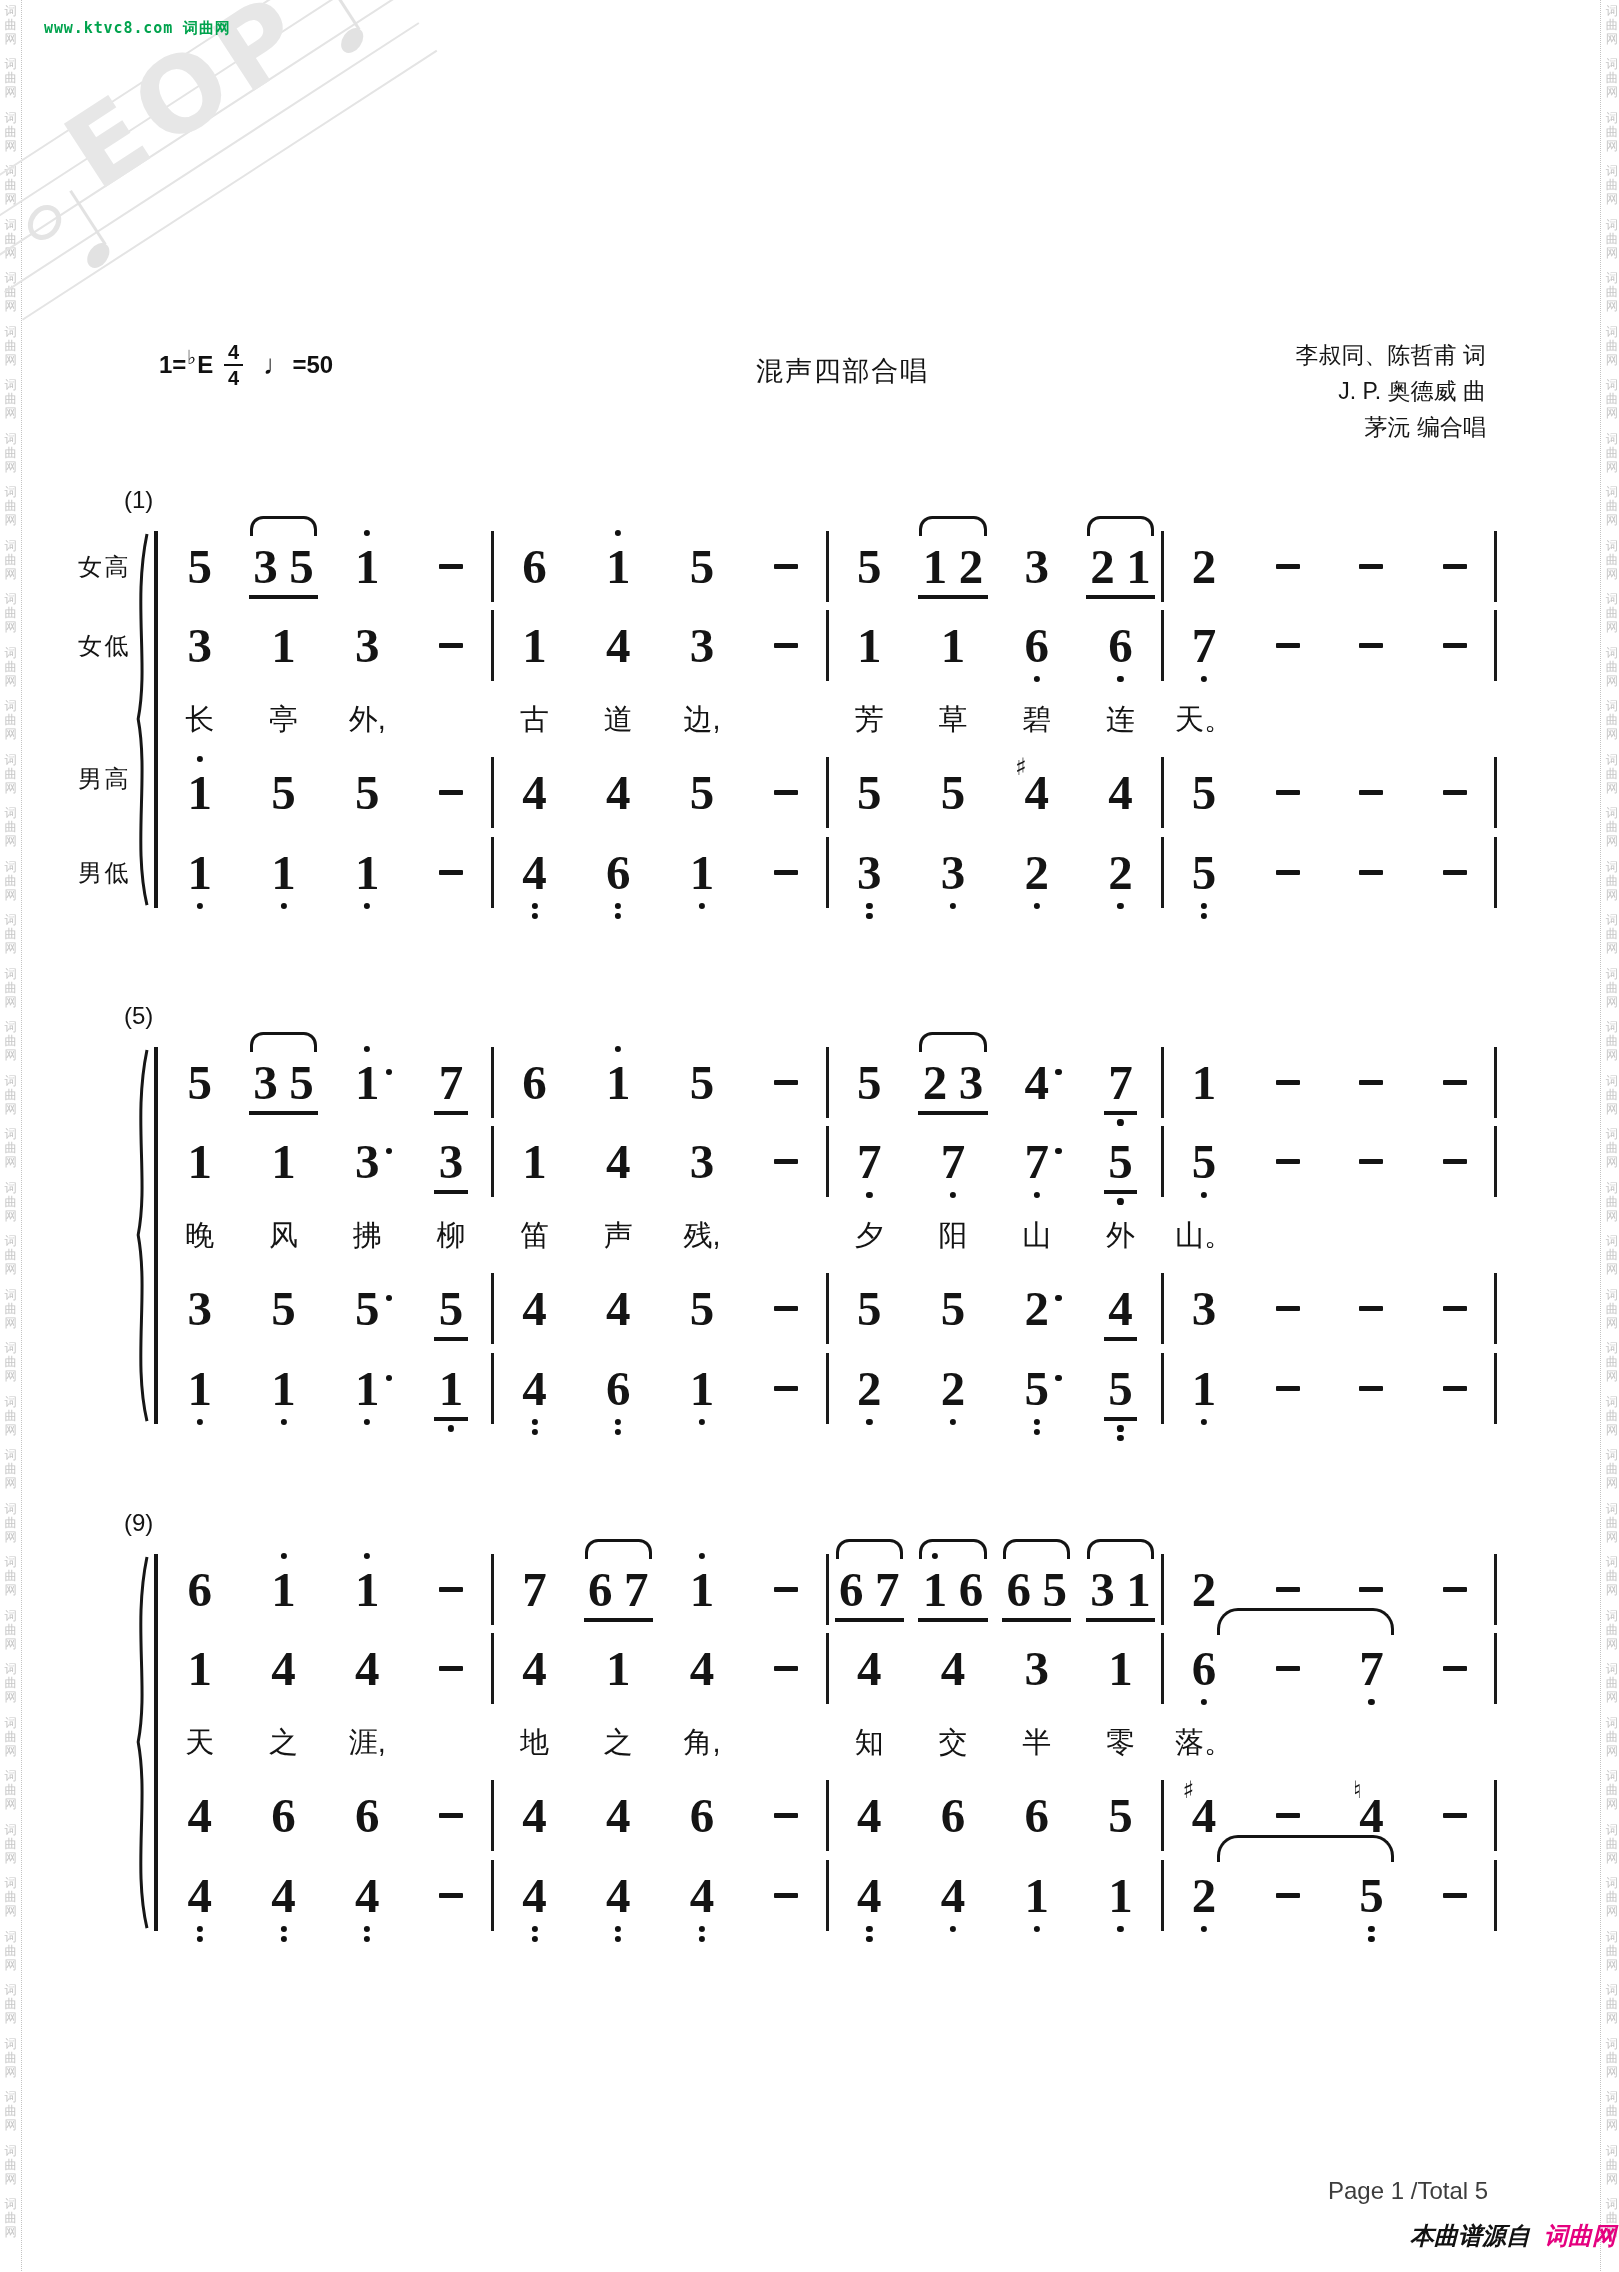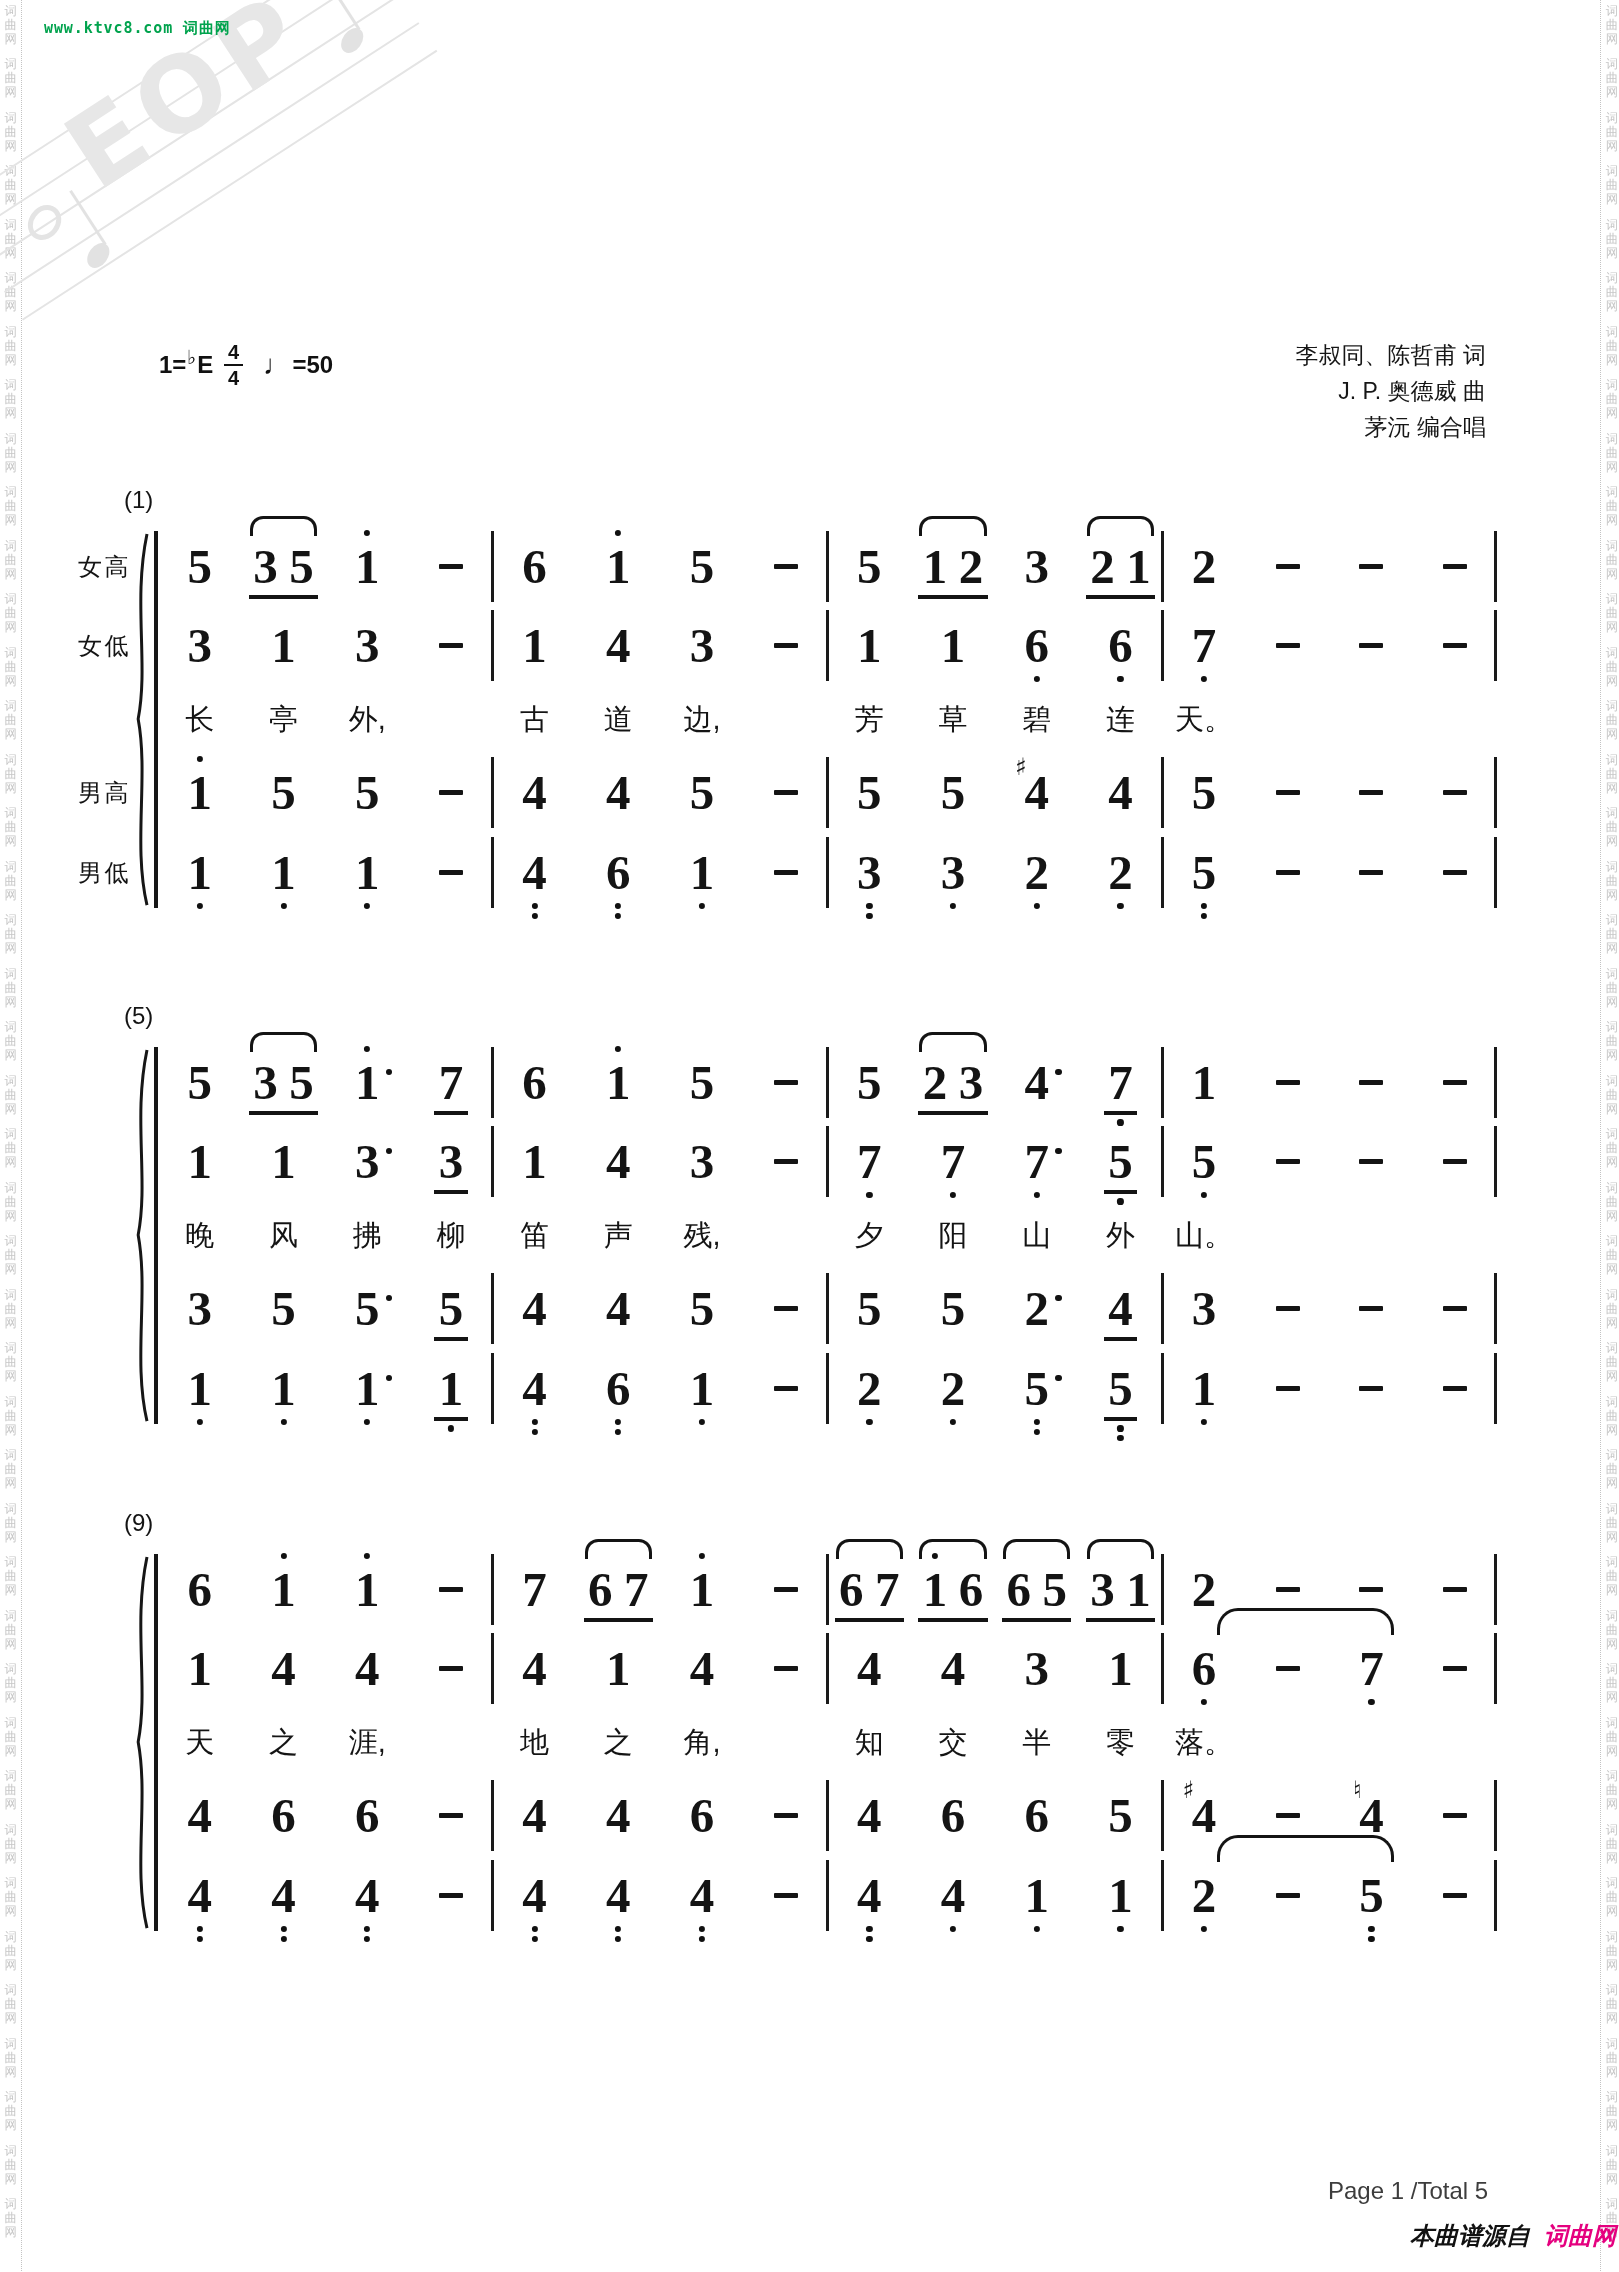--- a/index.html
+++ b/index.html
@@ -516,20 +516,21 @@
     <div class="eoptxt">EOP</div>
     <div class="nopen" style="left:53px;top:85px"></div>
     <div class="nhead" style="left:85px;top:148px"></div>
     <div class="nstem" style="left:109px;top:88px"></div>
     <div class="nhead" style="left:415px;top:106px"></div>
     <div class="nstem" style="left:439px;top:46px"></div>
   </div>
 
   <div class="corner-mark">www.ktvc8.com 词曲网</div>
 
+  <div class="subtitle">混声四部合唱</div>
 
   <div class="keysig">
     <span>1=</span>
       <span class="flat">♭</span>
       <span>E</span>
     <span class="frac">
       <span>4</span>
       <span class="fline"></span>
       <span>4</span>
     </span>
@@ -547,21 +548,21 @@
 
   <div id="score">
       <div class="system" style="top: 491px;">
         <div class="sys-label">(1)</div>
         <svg width="19.4" height="377" class="brace" viewBox="0 0 22 427">
           <path d="M17,3 C1,80 19,150 7,213 C19,278 1,356 17,424" stroke="#161616" stroke-width="3.4" fill="none"></path>
         </svg>
         <div class="sysbar"></div>
         <div class="vlabel" style="top: 40px;">女高</div>
         <div class="vlabel" style="top: 119px;">女低</div>
-        <div class="vlabel" style="top: 266px;">男高</div>
+        <div class="vlabel" style="top: 252px;">男高</div>
         <div class="vlabel" style="top: 346px;">男低</div>
         <div class="vrow" style="top: 40px;">
           <div class="measure">
             <div class="cell">
               <span class="grp">
                 <span class="nt"><span class="d">5</span></span>
               </span>
             </div>
             <div class="cell">
               <span class="grp beamed">

